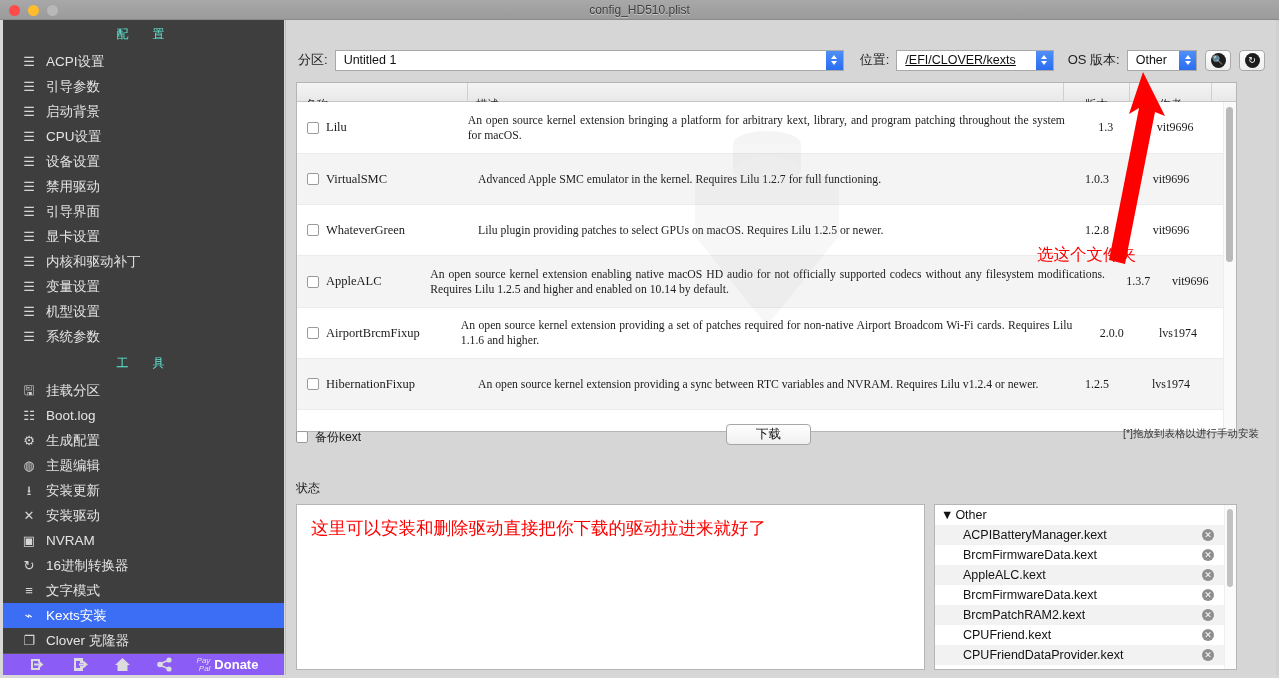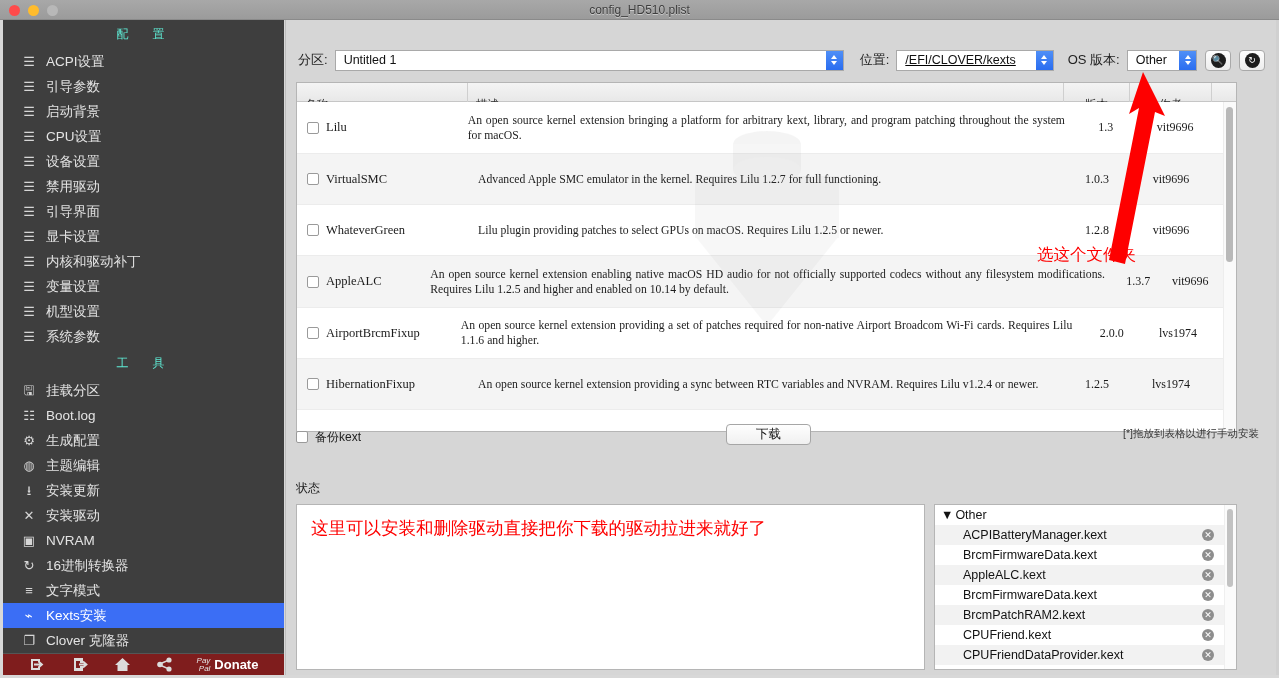--- a/index.html
+++ b/index.html
@@ -47,21 +47,21 @@
   .side-item .ic {
     width: 20px; height: 16px; margin-right: 7px; flex: 0 0 20px;
     display: flex; align-items: center; justify-content: center;
     color: #d6d6d6; font-size: 13px; line-height: 1;
   }
   .side-item.selected .ic { color: #fff; }
   .side-spacer { flex: 1 1 auto; }
   .side-foot {
     border-top: 1px solid #555; height: 36px;
     display: flex; align-items: center; justify-content: space-around;
-    padding: 0 14px; background: #7f1d1d;
+    padding: 0 14px; background: #8b5cf6;
   }
   .foot-ic { color: #dcdcdc; display: flex; align-items: center; gap: 4px; }
   .donate-txt { color: #fff; font-size: 13px; font-weight: bold; }
   .paypal { font-size: 8px; font-style: italic; line-height: 8px; color: #e4e4e4; text-align: right; }
 
   
   .main {
     position: absolute; top: 20px; left: 285px; width: 991px; height: 655px;
     background: #d6d6d6; border-left: 1px solid #bdbdbd;
   }

